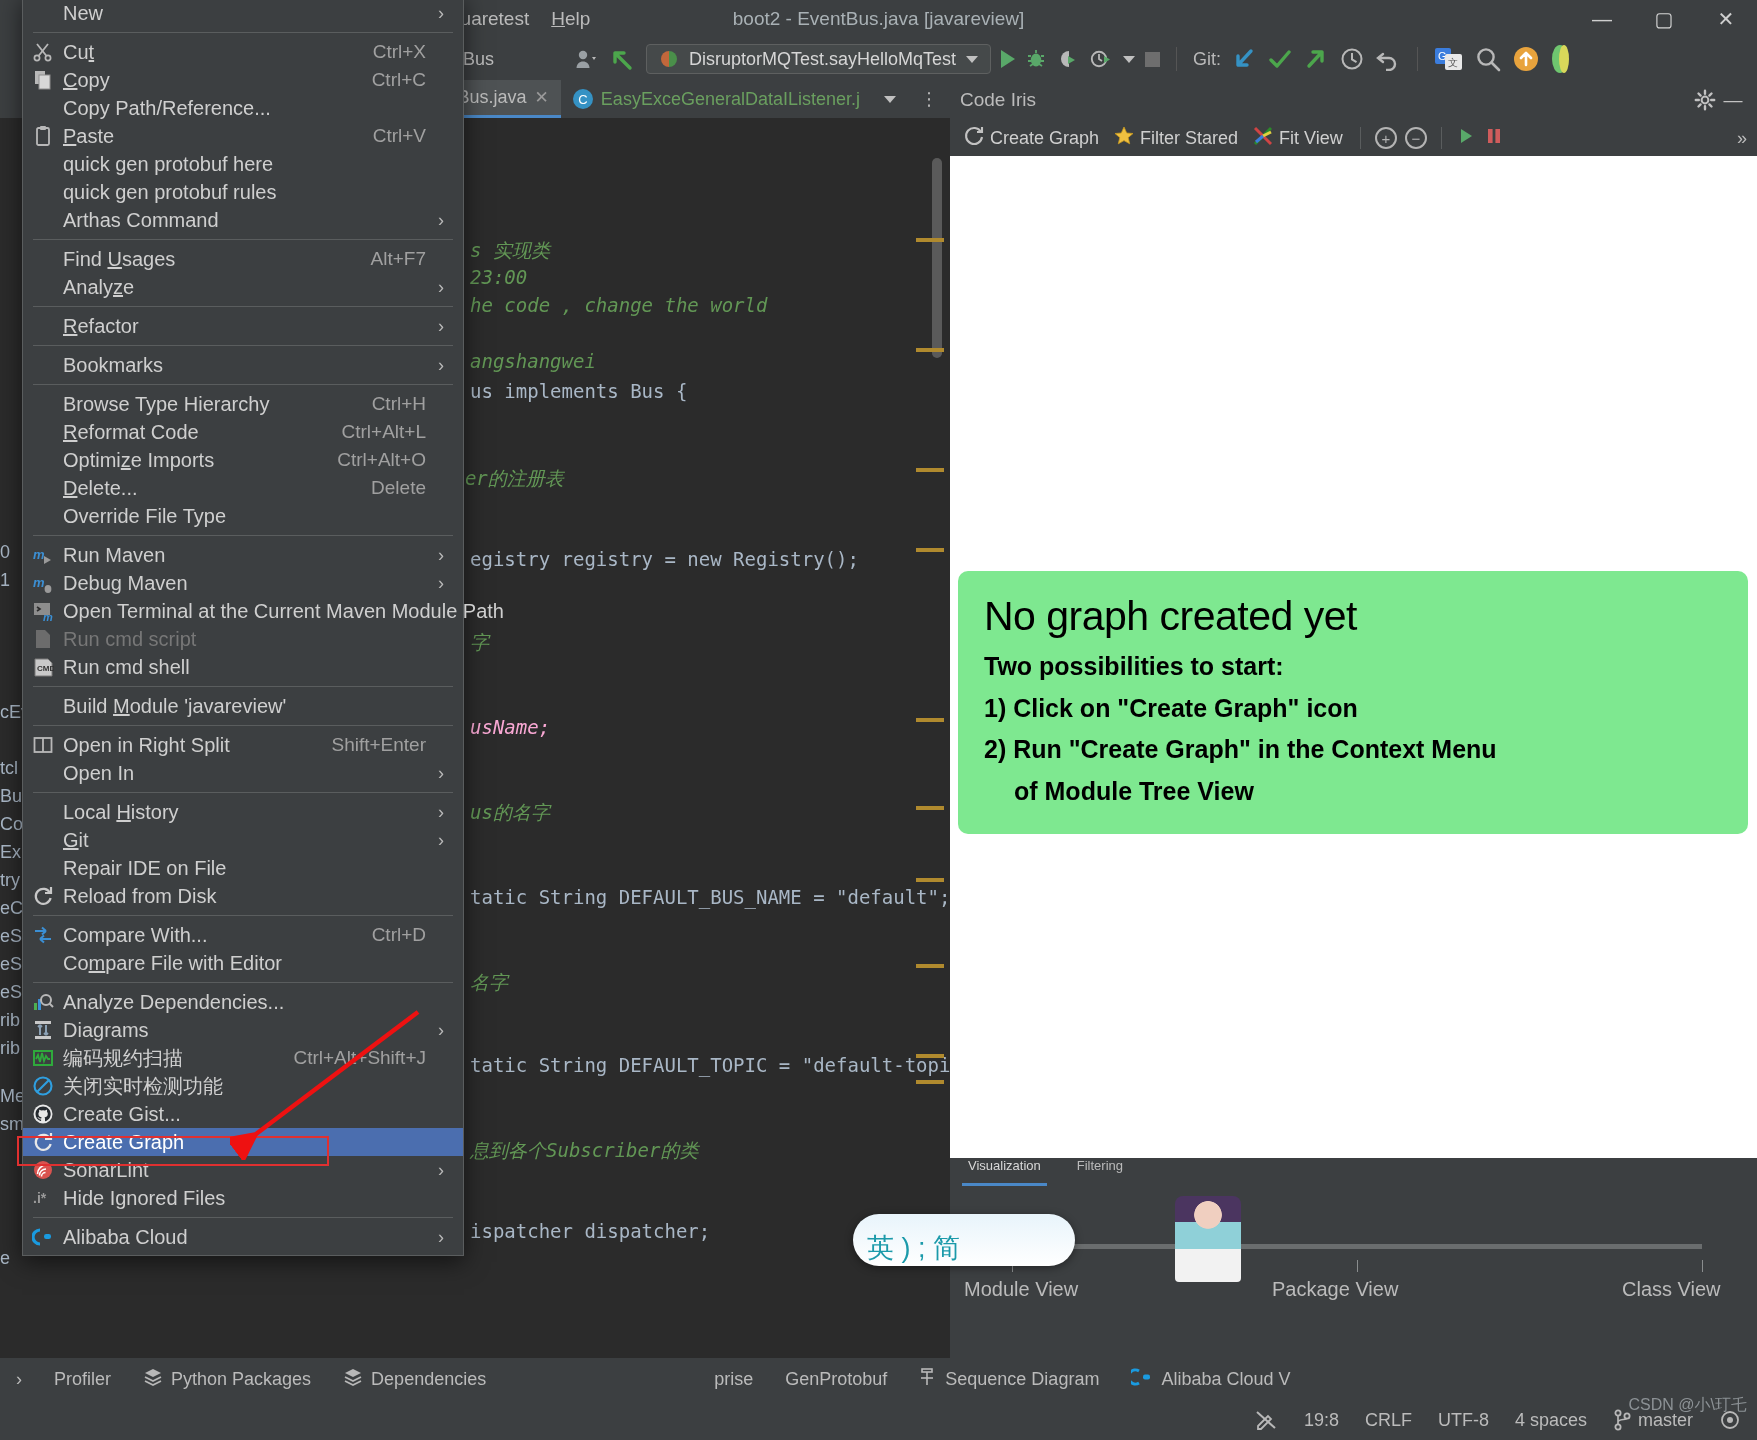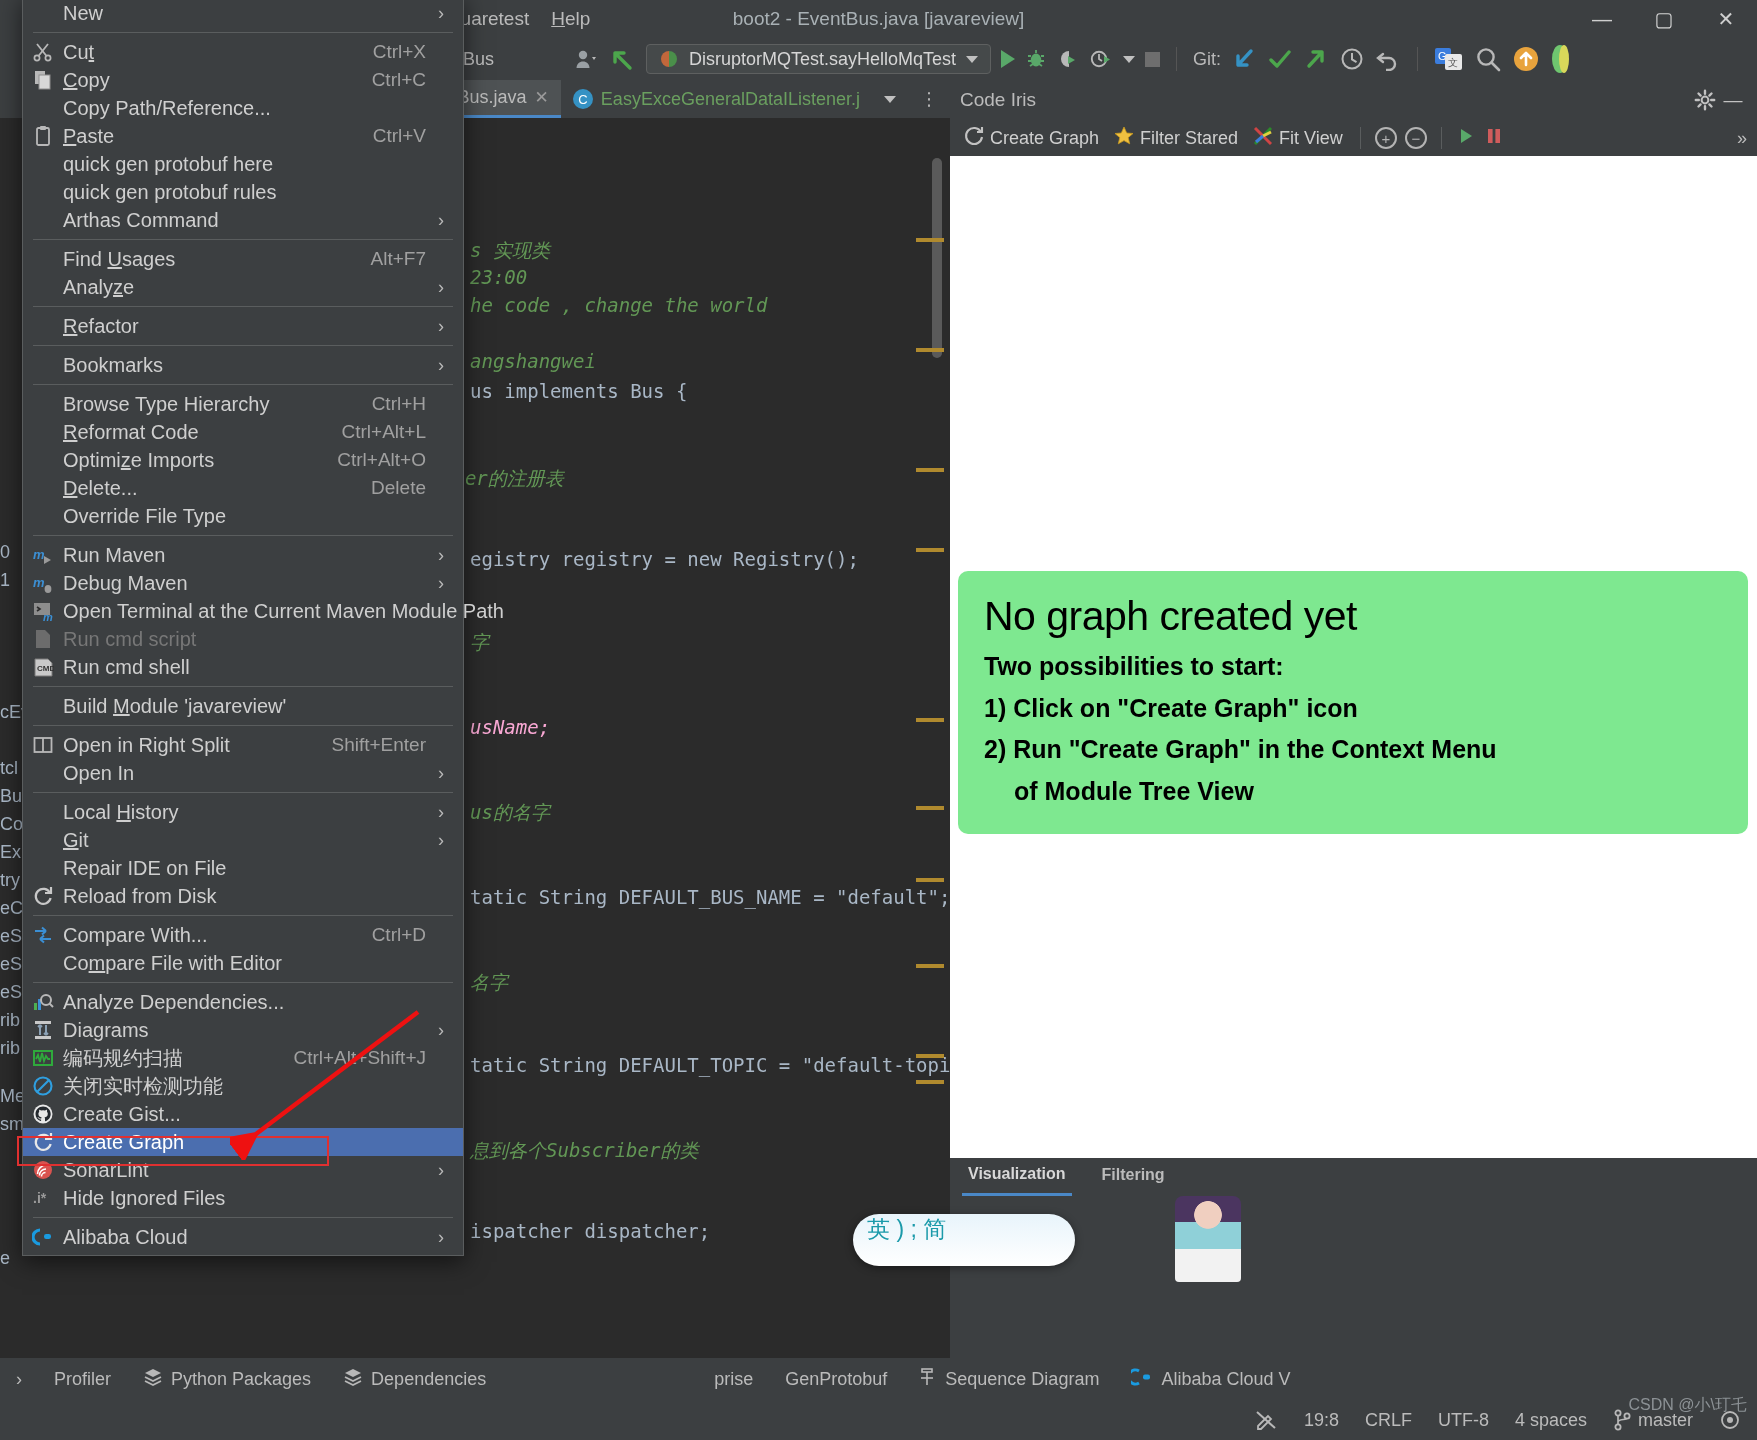--- a/index.html
+++ b/index.html
@@ -92,21 +92,21 @@
   .hint-card {
     position: absolute; left: 8px; top: 415px; width: 790px;
     background: #7ee890; border-radius: 10px; padding: 22px 26px 28px 26px;
     color: #000000;
   }
   .hint-title { font-size: 41px; font-weight: normal; letter-spacing: -0.5px; margin-bottom: 8px; }
   .hint-line { font-size: 25px; font-weight: bold; margin-top: 11px; line-height: 1.22; }
   .hint-line.indent { padding-left: 30px; }
 
   .iris-bottom { position: absolute; left: 0; top: 1078px; width: 807px; height: 200px; background: #3c3f41; }
-  .iris-tabs { display: flex; align-items: center; height: 44px; padding-left: 12px; gap: 24px; font-size: 16px; font-weight: bold; }
+  .iris-tabs { display: flex; align-items: flex-start; height: 44px; padding-left: 12px; gap: 24px; font-size: 13px; }
   .iris-tab { padding: 0 6px 10px 6px; color: #bbbbbb; }
   .iris-tab.active { color: #d8d8d8; border-bottom: 3px solid #4a88c7; }
   .iris-slider-wrap { position: relative; height: 110px; }
   .slider-track { position: absolute; left: 62px; top: 42px; width: 690px; height: 5px; background: #6a6d6e; }
   .slider-thumb {
     position: absolute; left: 44px; top: 26px; width: 24px; height: 26px;
     background: #9a9a9a; clip-path: polygon(0 0, 100% 0, 100% 62%, 50% 100%, 0 62%);
   }
   .slider-ticks { position: absolute; left: 0; top: 58px; width: 807px; height: 14px; }
   .tick { position: absolute; width: 1px; height: 12px; background: #8a8d8e; }
@@ -148,22 +148,22 @@
   .u { text-decoration: underline; }
 
   .redbox {
     position: absolute; left: 17px; top: 1136px; width: 312px; height: 30px;
     border: 2px solid #e03030; z-index: 60; pointer-events: none;
   }
   .arrow-svg { position: absolute; left: 230px; top: 1000px; z-index: 61; pointer-events: none; }
   .ime-pill {
     position: absolute; left: 853px; top: 1214px; width: 222px; height: 52px;
     border-radius: 26px; background: linear-gradient(#e8f4fb, #ffffff);
-    display: flex; align-items: flex-start; gap: 10px; padding-left: 14px;
-    font-size: 23px; color: #1b9aaa; z-index: 40; box-shadow: 0 2px 8px rgba(0,0,0,0.4);
+    display: flex; align-items: flex-end; gap: 10px; padding-left: 14px;
+    font-size: 27px; color: #1b9aaa; z-index: 40; box-shadow: 0 2px 8px rgba(0,0,0,0.4);
     overflow: hidden;
   }
   .ime-avatar {
     position: absolute; left: 1175px; top: 1196px; width: 66px; height: 86px;
     z-index: 41;
     background:
       radial-gradient(circle at 50% 22%, #f0cfc0 0 18%, transparent 19%),
       linear-gradient(#4b3560 0 30%, #8fd0d8 30% 62%, #f2f2f2 62% 100%);
     border-radius: 8px 8px 4px 4px;
   }
@@ -458,20 +458,34 @@
         <div class="hint-line">2) Run "Create Graph" in the Context Menu</div>
         <div class="hint-line indent">of Module Tree View</div>
       </div>
     </div>
 
     <div class="iris-bottom">
       <div class="iris-tabs">
         <div class="iris-tab active">Visualization</div>
         <div class="iris-tab">Filtering</div>
       </div>
+      <div class="iris-slider-wrap">
+        <div class="slider-track"></div>
+        <div class="slider-thumb"></div>
+        <div class="slider-ticks">
+          <span class="tick" style="left:62px;"></span>
+          <span class="tick" style="left:407px;"></span>
+          <span class="tick" style="left:752px;"></span>
+        </div>
+        <div class="slider-labels">
+          <span style="left:14px;">Module View</span>
+          <span style="left:322px;">Package View</span>
+          <span style="left:672px;">Class View</span>
+        </div>
+      </div>
     </div>
   </div>
 
   <div class="bottom-strip">
     <span class="bstrip-item">›</span>
     <span class="bstrip-item">Profiler</span>
     <span class="bstrip-item">
       <span>
         <svg width="20" height="20" viewBox="0 0 20 20">
             <path d="M10 2l8 4-8 4-8-4z" fill="#b8b8b8"></path>

